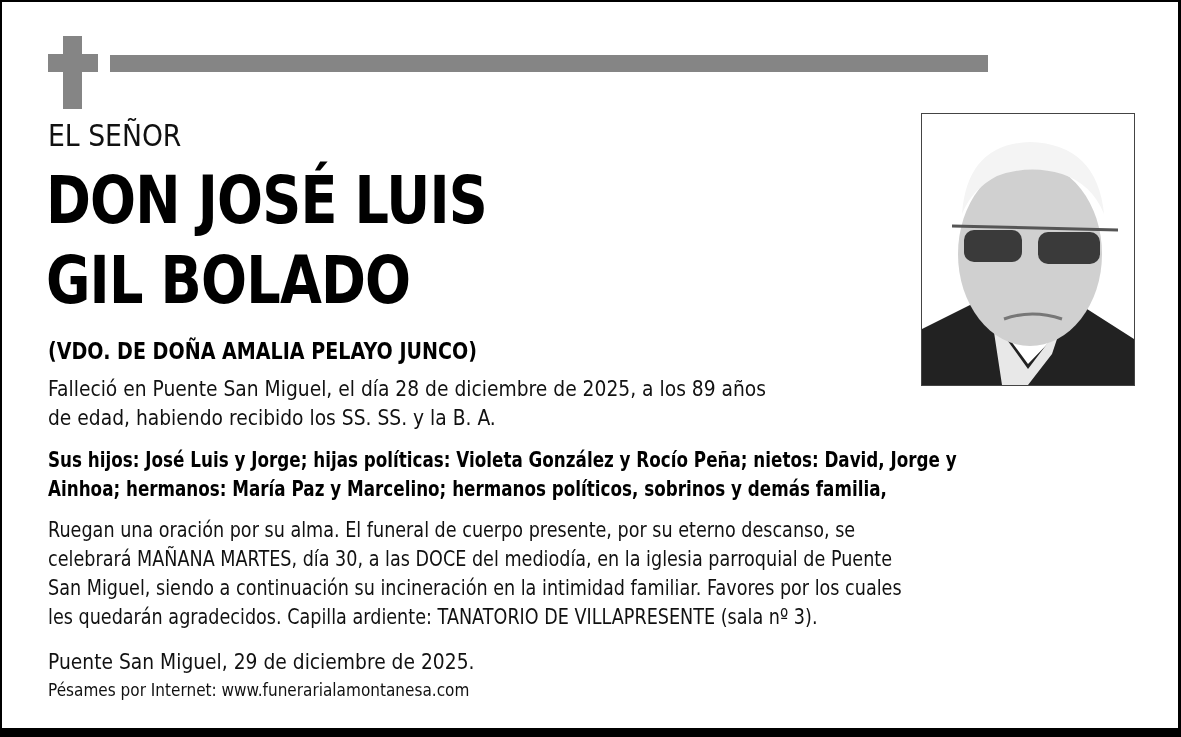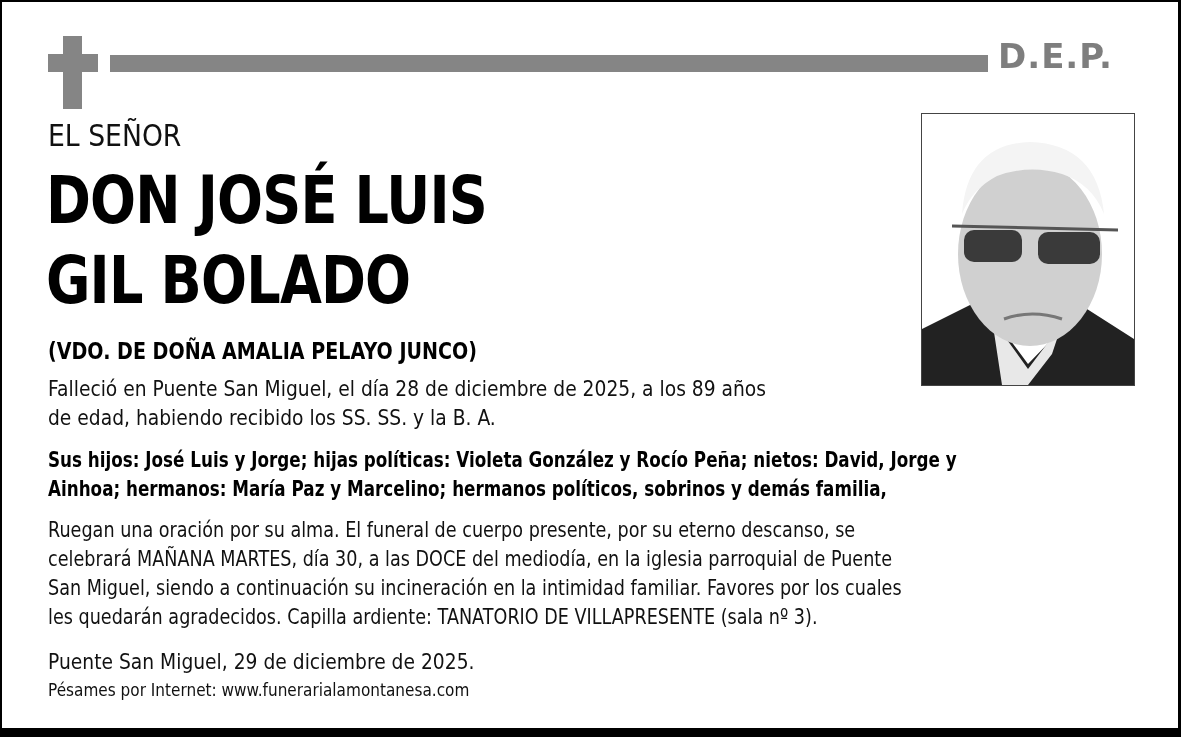--- a/index.html
+++ b/index.html
@@ -21,21 +21,20 @@
   .bold { font-weight: bold; font-size: 21.5px; transform: scaleX(0.78); color: #000; }
   .small { font-size: 18px; }
 </style>
 </head>
 <body>
 
 <div class="card">
   <div class="cross-v"></div>
   <div class="cross-h"></div>
   <div class="rule"></div>
-  <div class="dep">D.E.P.</div>
 
   <div class="photo" title="Portrait of the deceased: elderly man with white hair and dark sunglasses, wearing a dark suit">
     <svg width="212" height="271" viewBox="0 0 212 271">
       <rect width="212" height="271" fill="#fff"></rect>
       <path d="M0 271 L0 215 L50 190 L80 215 L106 250 L140 215 L165 195 L212 225 L212 271 Z" fill="#222"></path>
       <path d="M70 205 L106 255 L140 210 L130 240 L106 271 L80 271 Z" fill="#e8e8e8"></path>
       <ellipse cx="108" cy="140" rx="72" ry="92" fill="#d0d0d0"></ellipse>
       <path d="M40 100 Q45 30 108 28 Q175 30 182 100 Q170 70 140 60 Q108 50 75 62 Q50 75 40 100 Z" fill="#f4f4f4"></path>
       <rect x="42" y="116" width="58" height="32" rx="10" fill="#3a3a3a"></rect>
       <rect x="116" y="118" width="62" height="32" rx="10" fill="#3a3a3a"></rect>

